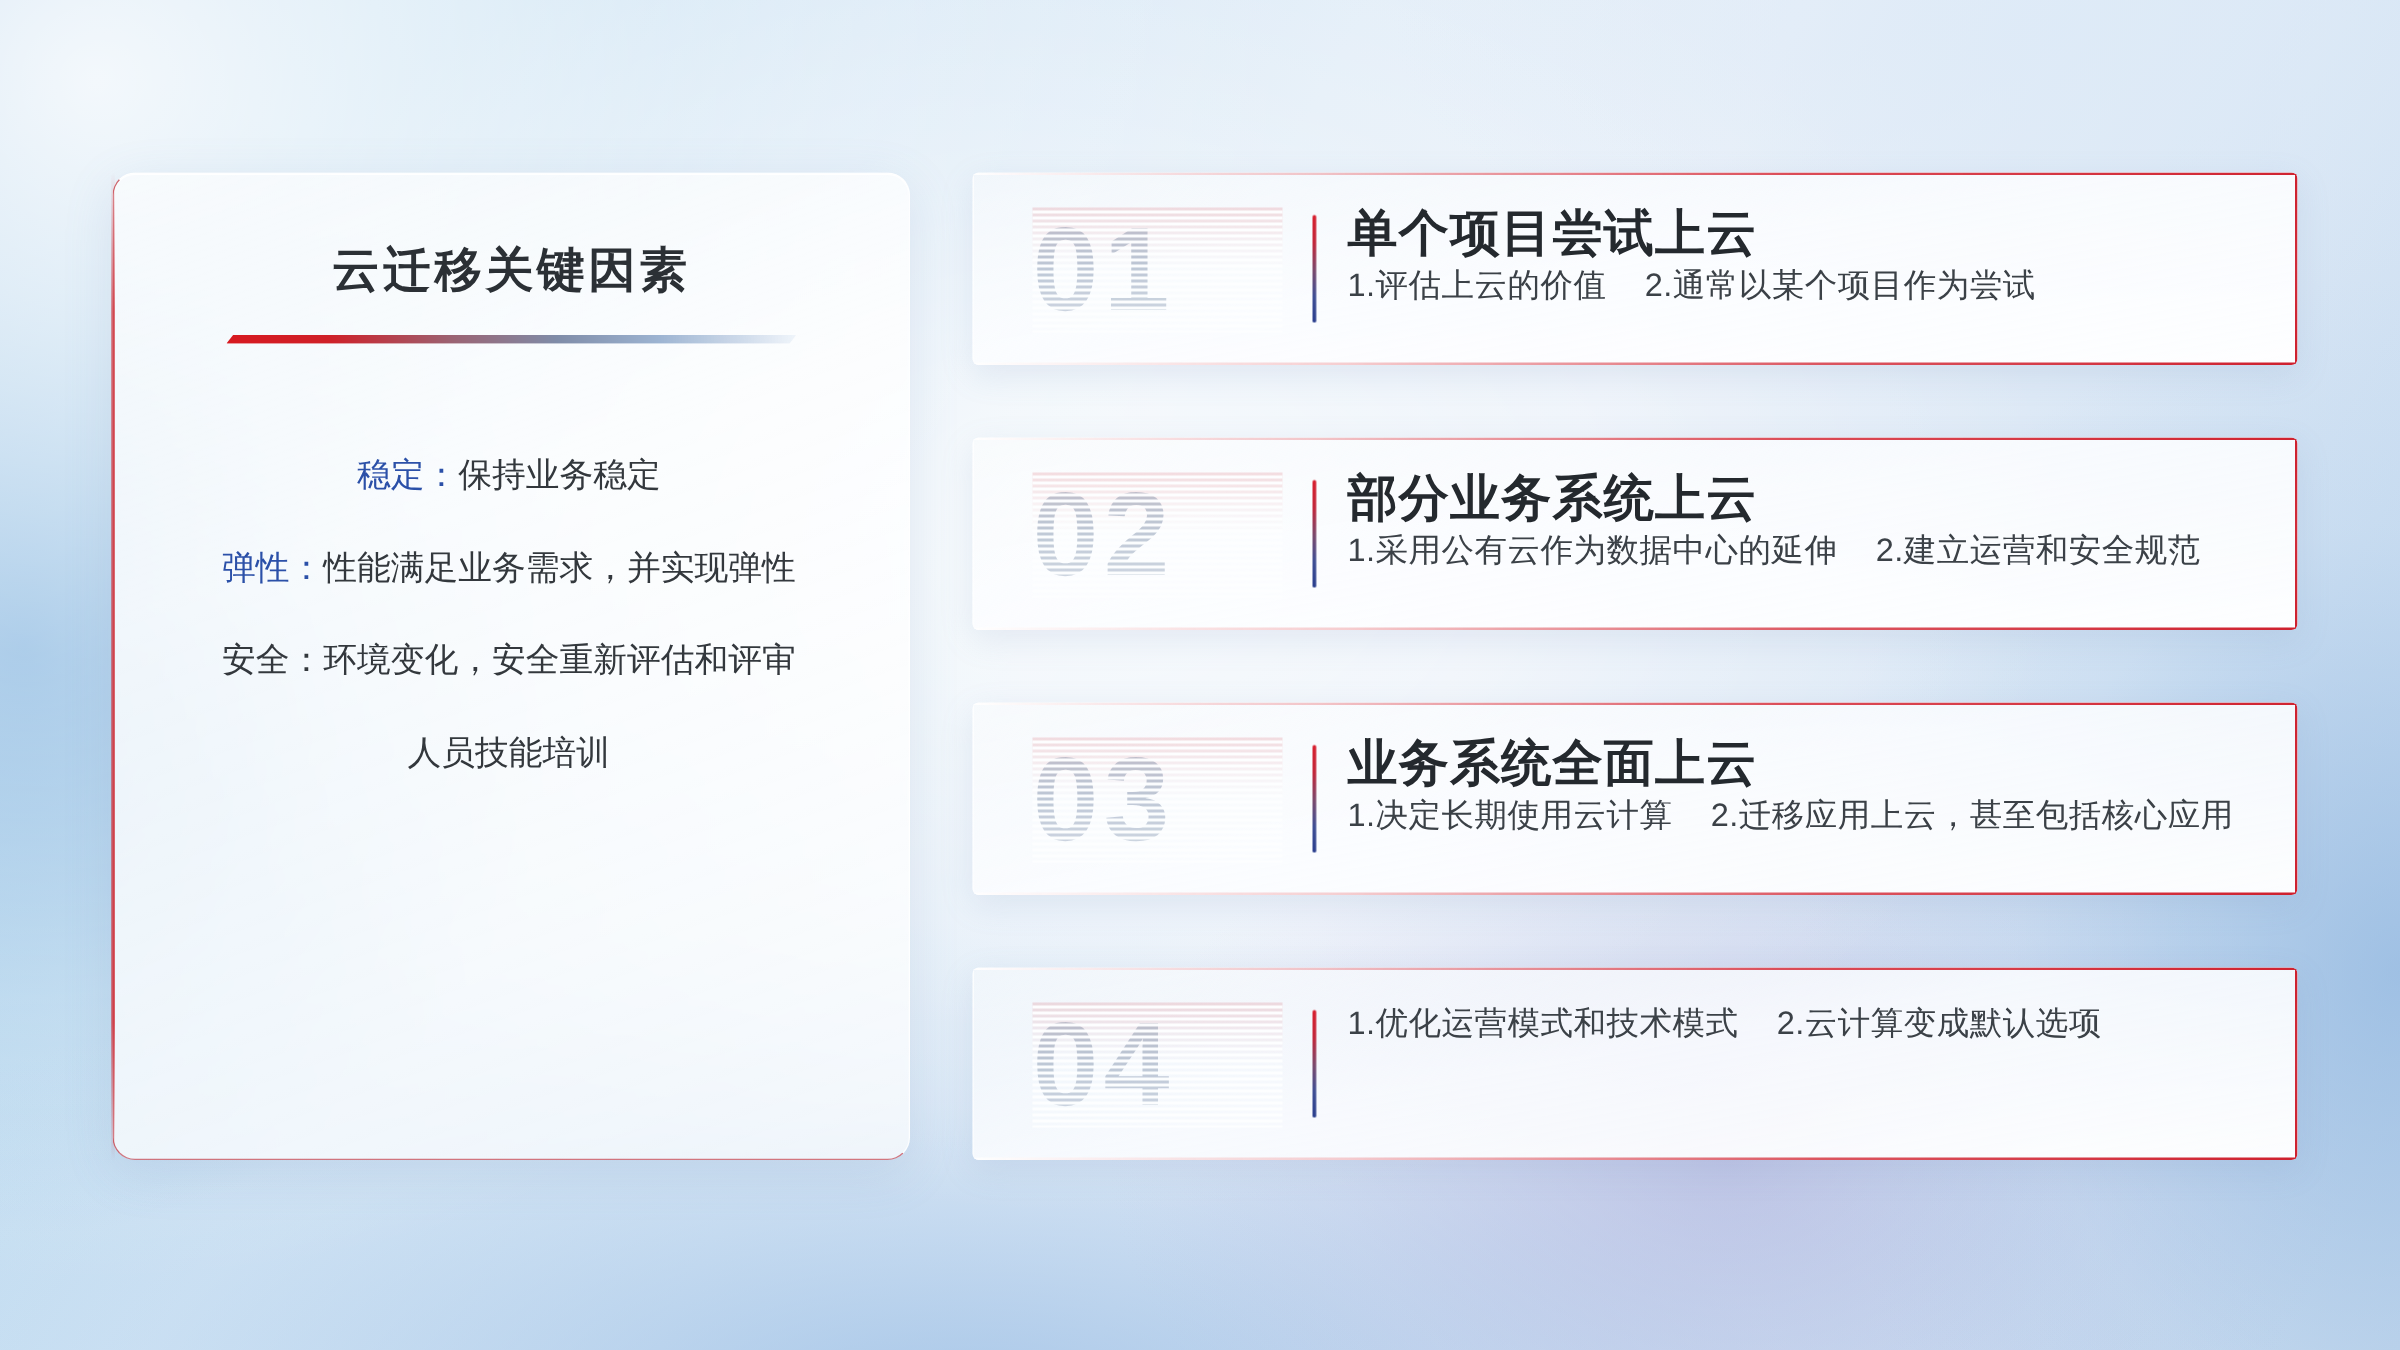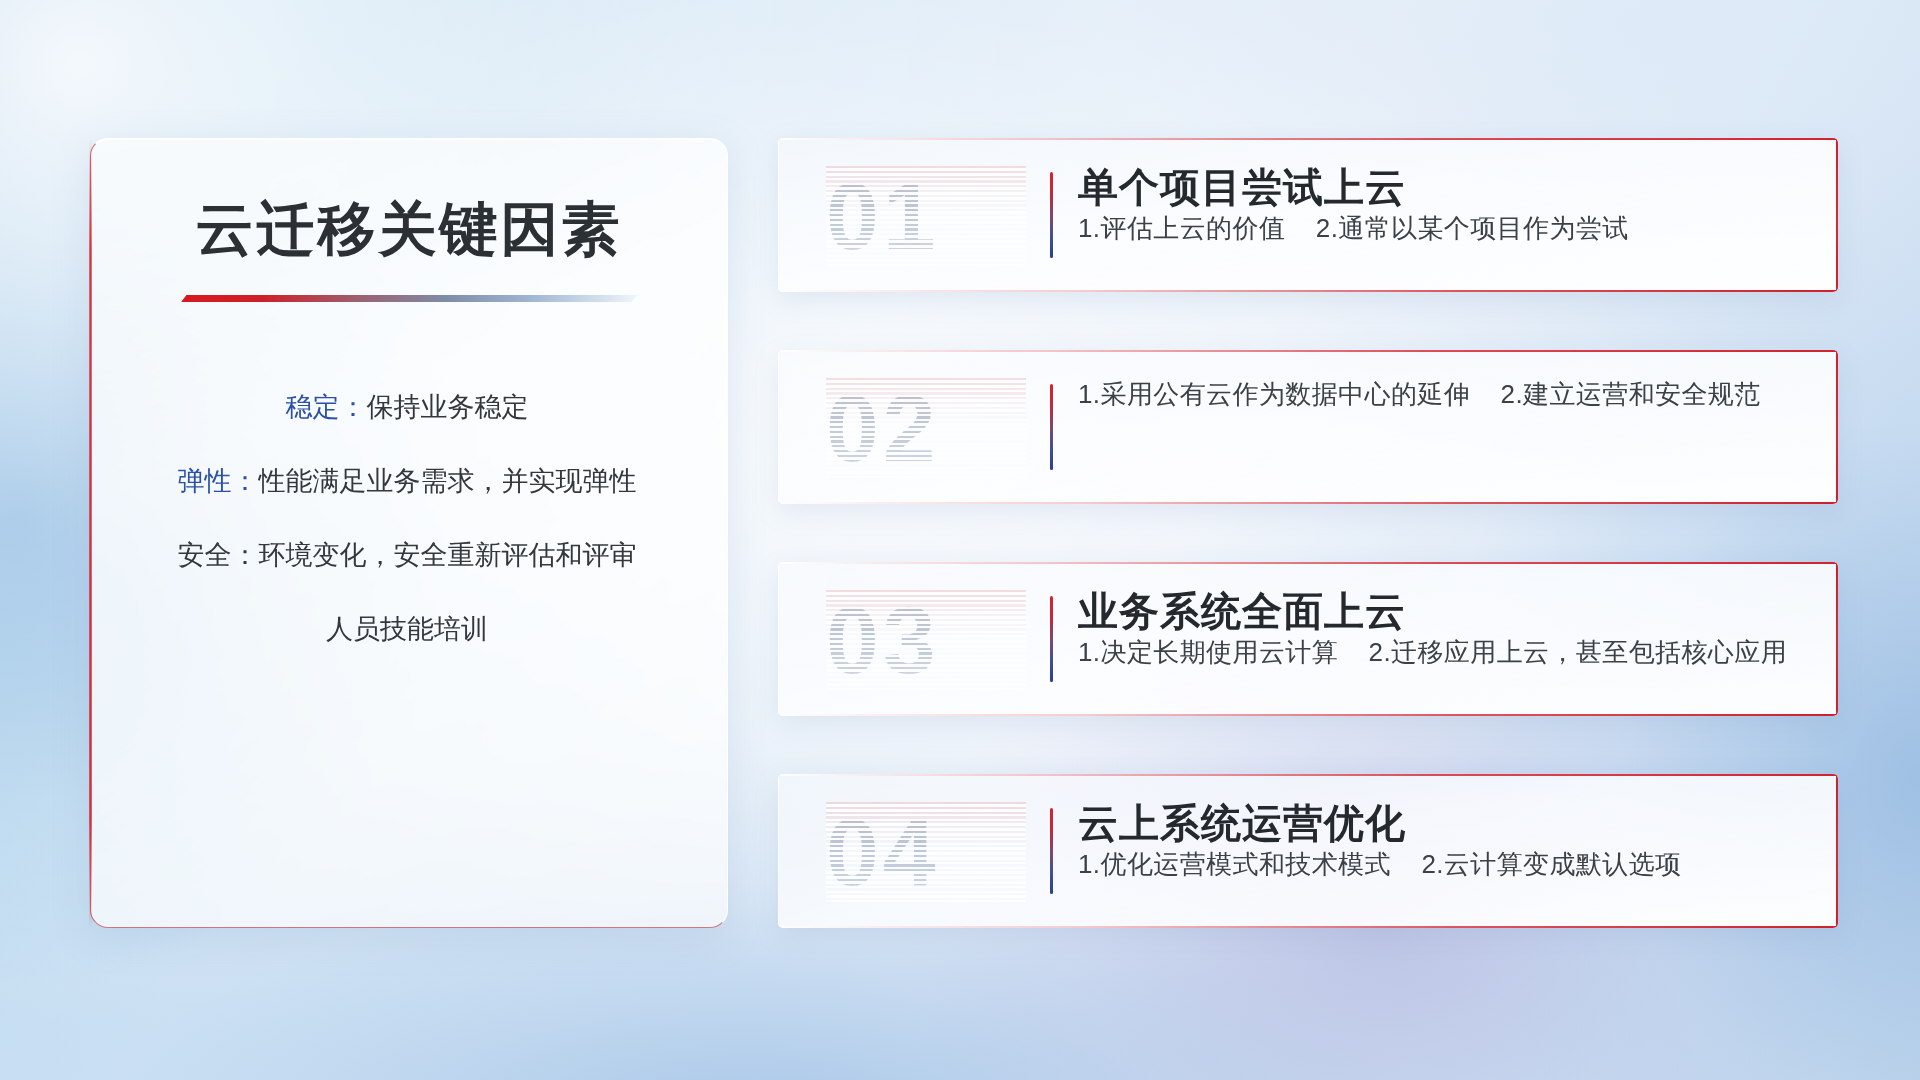--- a/index.html
+++ b/index.html
@@ -55,21 +55,21 @@
   }
   #left-panel::after{
     content:""; position:absolute; left:-1.6px; top:-1px; bottom:-1.6px; width:3px;
     border-radius:18px 0 0 18px;
     background:linear-gradient(180deg, rgba(205,35,45,0.0) 0%, rgba(205,35,45,0.65) 14%, rgba(205,35,45,0.72) 86%, rgba(205,35,45,0.0) 100%);
     pointer-events:none;
   }
 
   .panel-title {
     margin:52px 0 0 0; text-align:center;
-    font-size:58px; font-weight:700; letter-spacing:3px;
+    font-size:38px; font-weight:700; letter-spacing:3px;
     color:#2b3035;
   }
   .title-rule {
     margin:26px auto 0 auto; width:456px; height:7px;
     background:linear-gradient(90deg,#d71920 0%, #cf2028 18%, #9a6474 40%, #7f8ca8 58%, #9db4d2 76%, rgba(205,220,238,0.25) 100%);
     clip-path:polygon(1.2% 0, 100% 0, 98.8% 100%, 0% 100%);
     border-radius:1px;
   }
 
   .factor-list { margin:68px 0 0 0; padding:0 44px 0 40px;text-align:center; }
@@ -185,20 +185,21 @@
       <div class="edge-bottom"></div>
       <div class="edge-right"></div>
       <div class="edge-left"></div>
       <div class="step-num-wrap">
         <div class="glyph">02</div>
         <div class="tint"></div>
         <div class="scan"></div>
       </div>
       <div class="step-divider"></div>
       <div class="step-body">
+        <div class="step-title">部分业务系统上云</div>
         <div class="step-desc">1.采用公有云作为数据中心的延伸    2.建立运营和安全规范</div>
       </div>
     </article>
     <article class="step-card">
       <div class="edge-top"></div>
       <div class="edge-bottom"></div>
       <div class="edge-right"></div>
       <div class="edge-left"></div>
       <div class="step-num-wrap">
         <div class="glyph">03</div>
@@ -216,17 +217,16 @@
       <div class="edge-bottom"></div>
       <div class="edge-right"></div>
       <div class="edge-left"></div>
       <div class="step-num-wrap">
         <div class="glyph">04</div>
         <div class="tint"></div>
         <div class="scan"></div>
       </div>
       <div class="step-divider"></div>
       <div class="step-body">
-        <div class="step-title">云上系统运营优化</div>
         <div class="step-desc">1.优化运营模式和技术模式    2.云计算变成默认选项</div>
       </div>
     </article>
   </section>
 
 </body></html>

